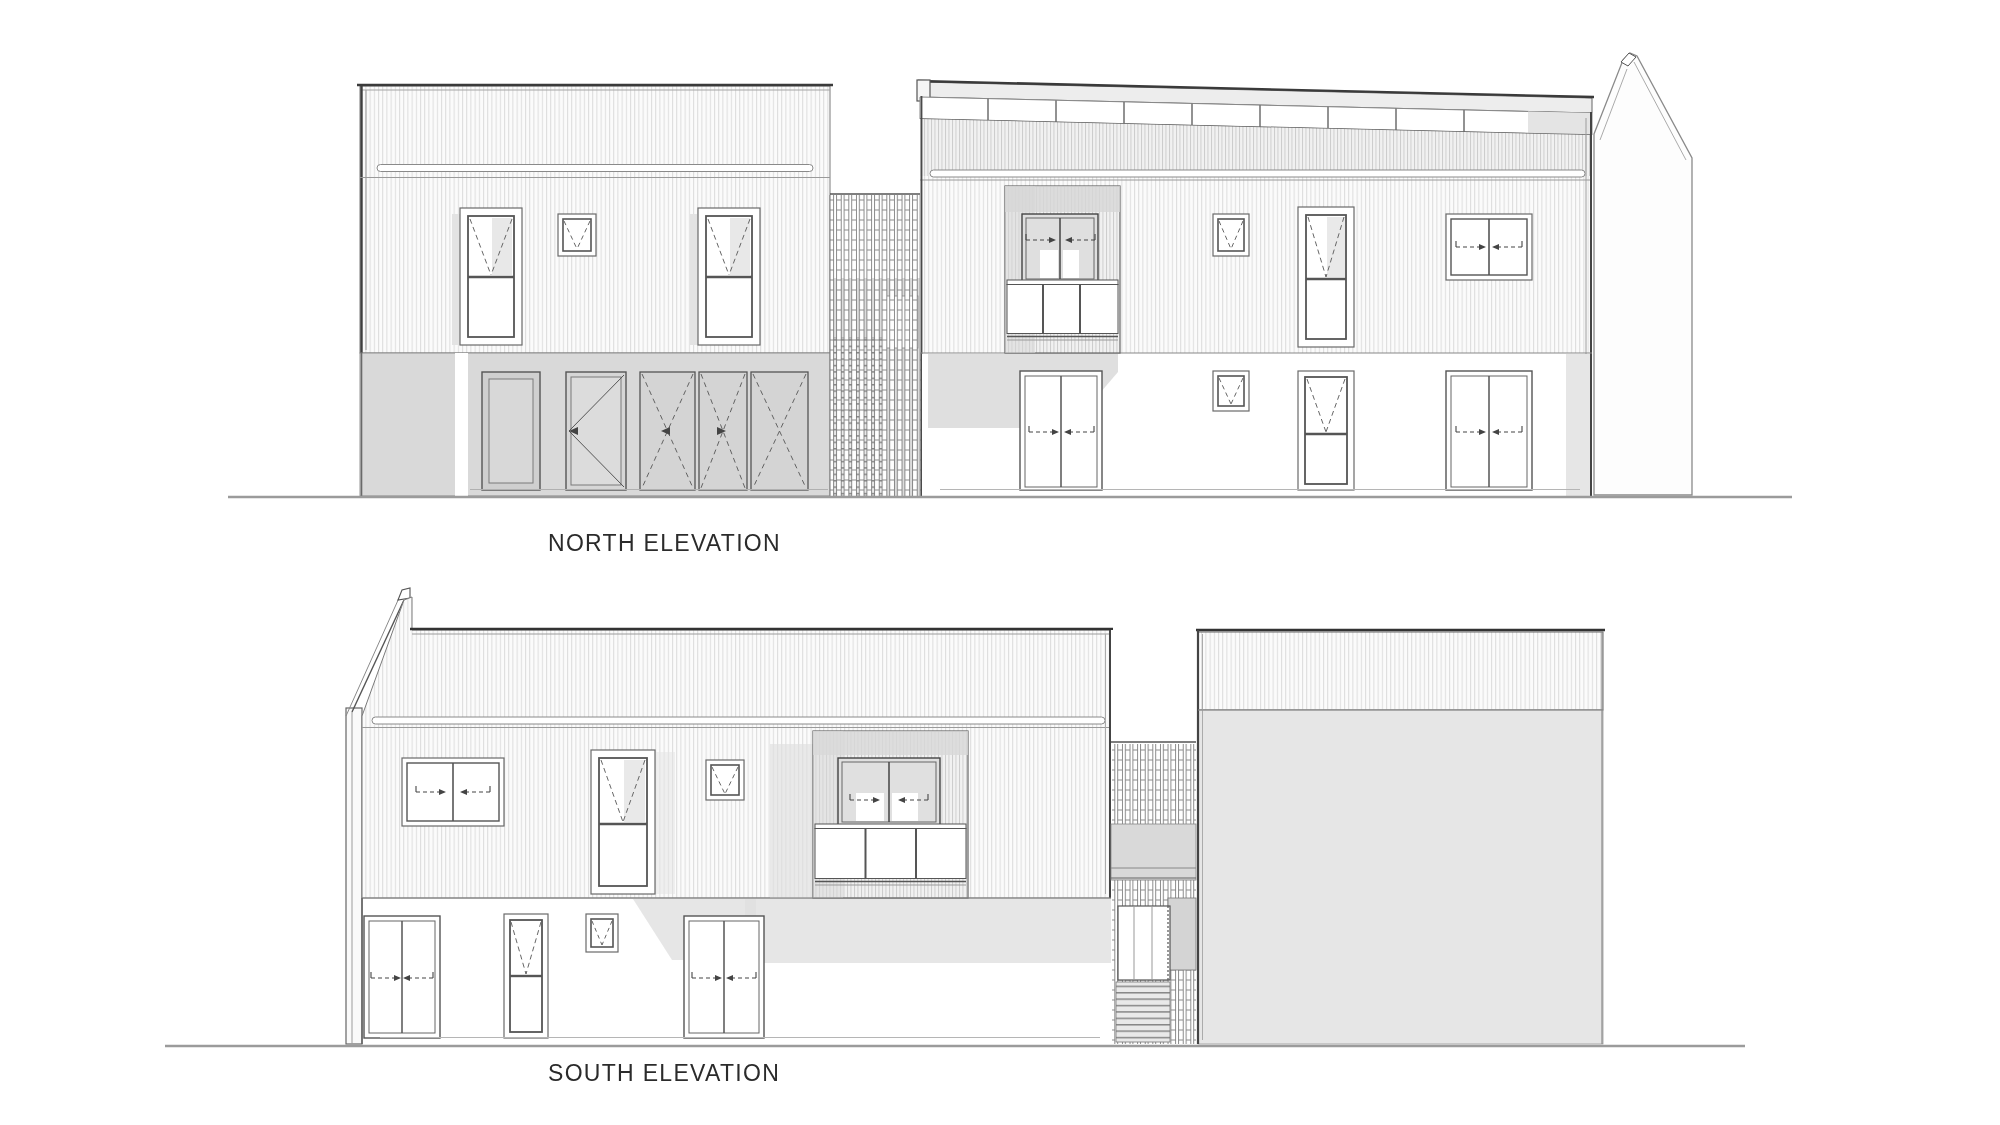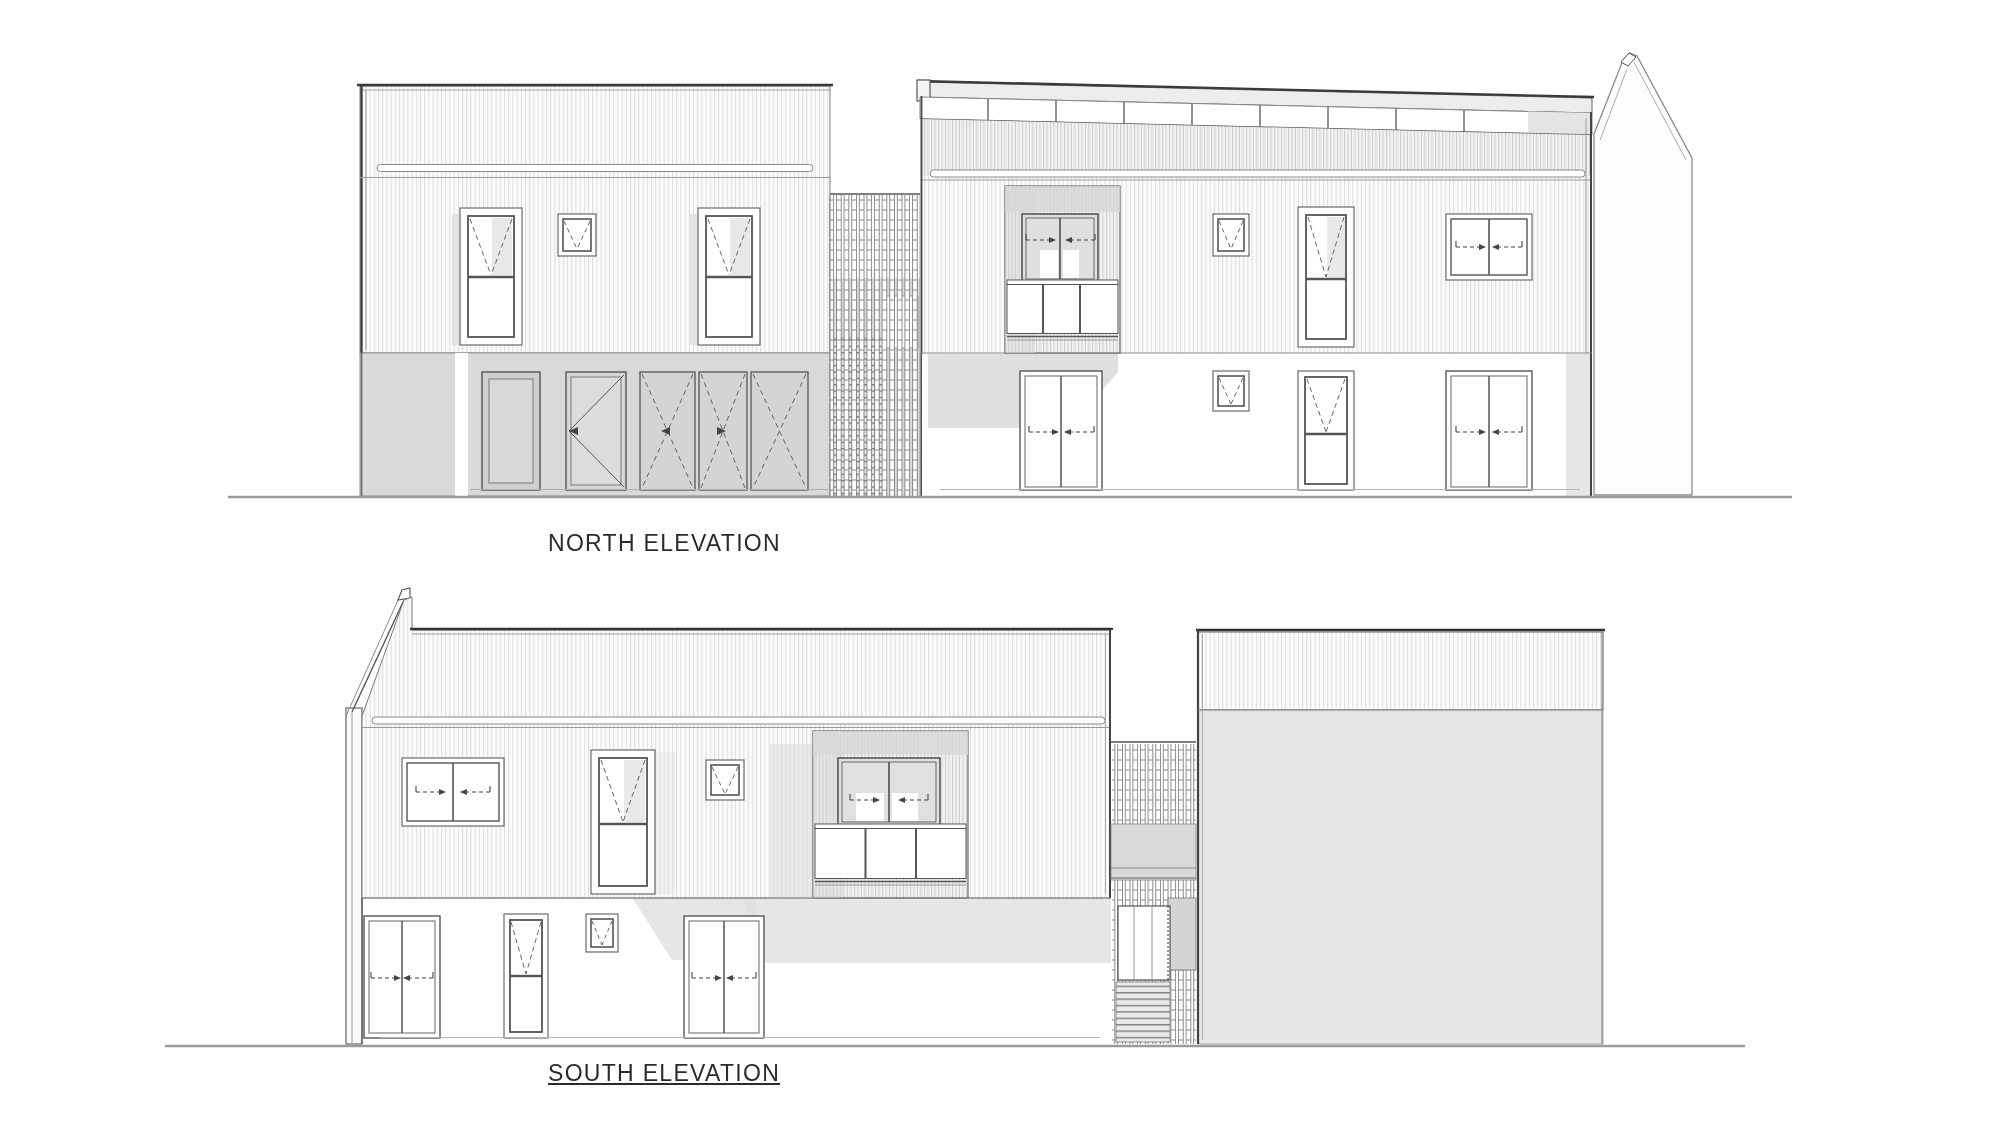--- a/index.html
+++ b/index.html
@@ -2,21 +2,21 @@
 <html><head>
 <meta charset="utf-8">
 <style>
   html,body{margin:0;padding:0;background:#ffffff;}
   #canvas{position:relative;width:2000px;height:1125px;background:#ffffff;overflow:hidden;
           font-family:"Liberation Sans", sans-serif;}
   svg{position:absolute;left:0;top:0;}
   .elev-label{position:absolute;font-size:23px;letter-spacing:1.3px;color:#2b2b2b;
               font-family:"Liberation Sans", sans-serif;white-space:nowrap;}
   .lbl-north{left:548px;top:530px;}
-  .lbl-south{left:548px;top:1060px;text-decoration:underline;}
+  .lbl-south{left:548px;top:1060px;}
 </style>
 </head>
 <body>
 
 <div id="canvas">
 
 <svg width="2000" height="1125" viewBox="0 0 2000 1125">
 <defs>
   <pattern id="clad" width="4.2" height="10" patternUnits="userSpaceOnUse">
     <rect width="4.2" height="10" fill="#fbfbfb"></rect>

